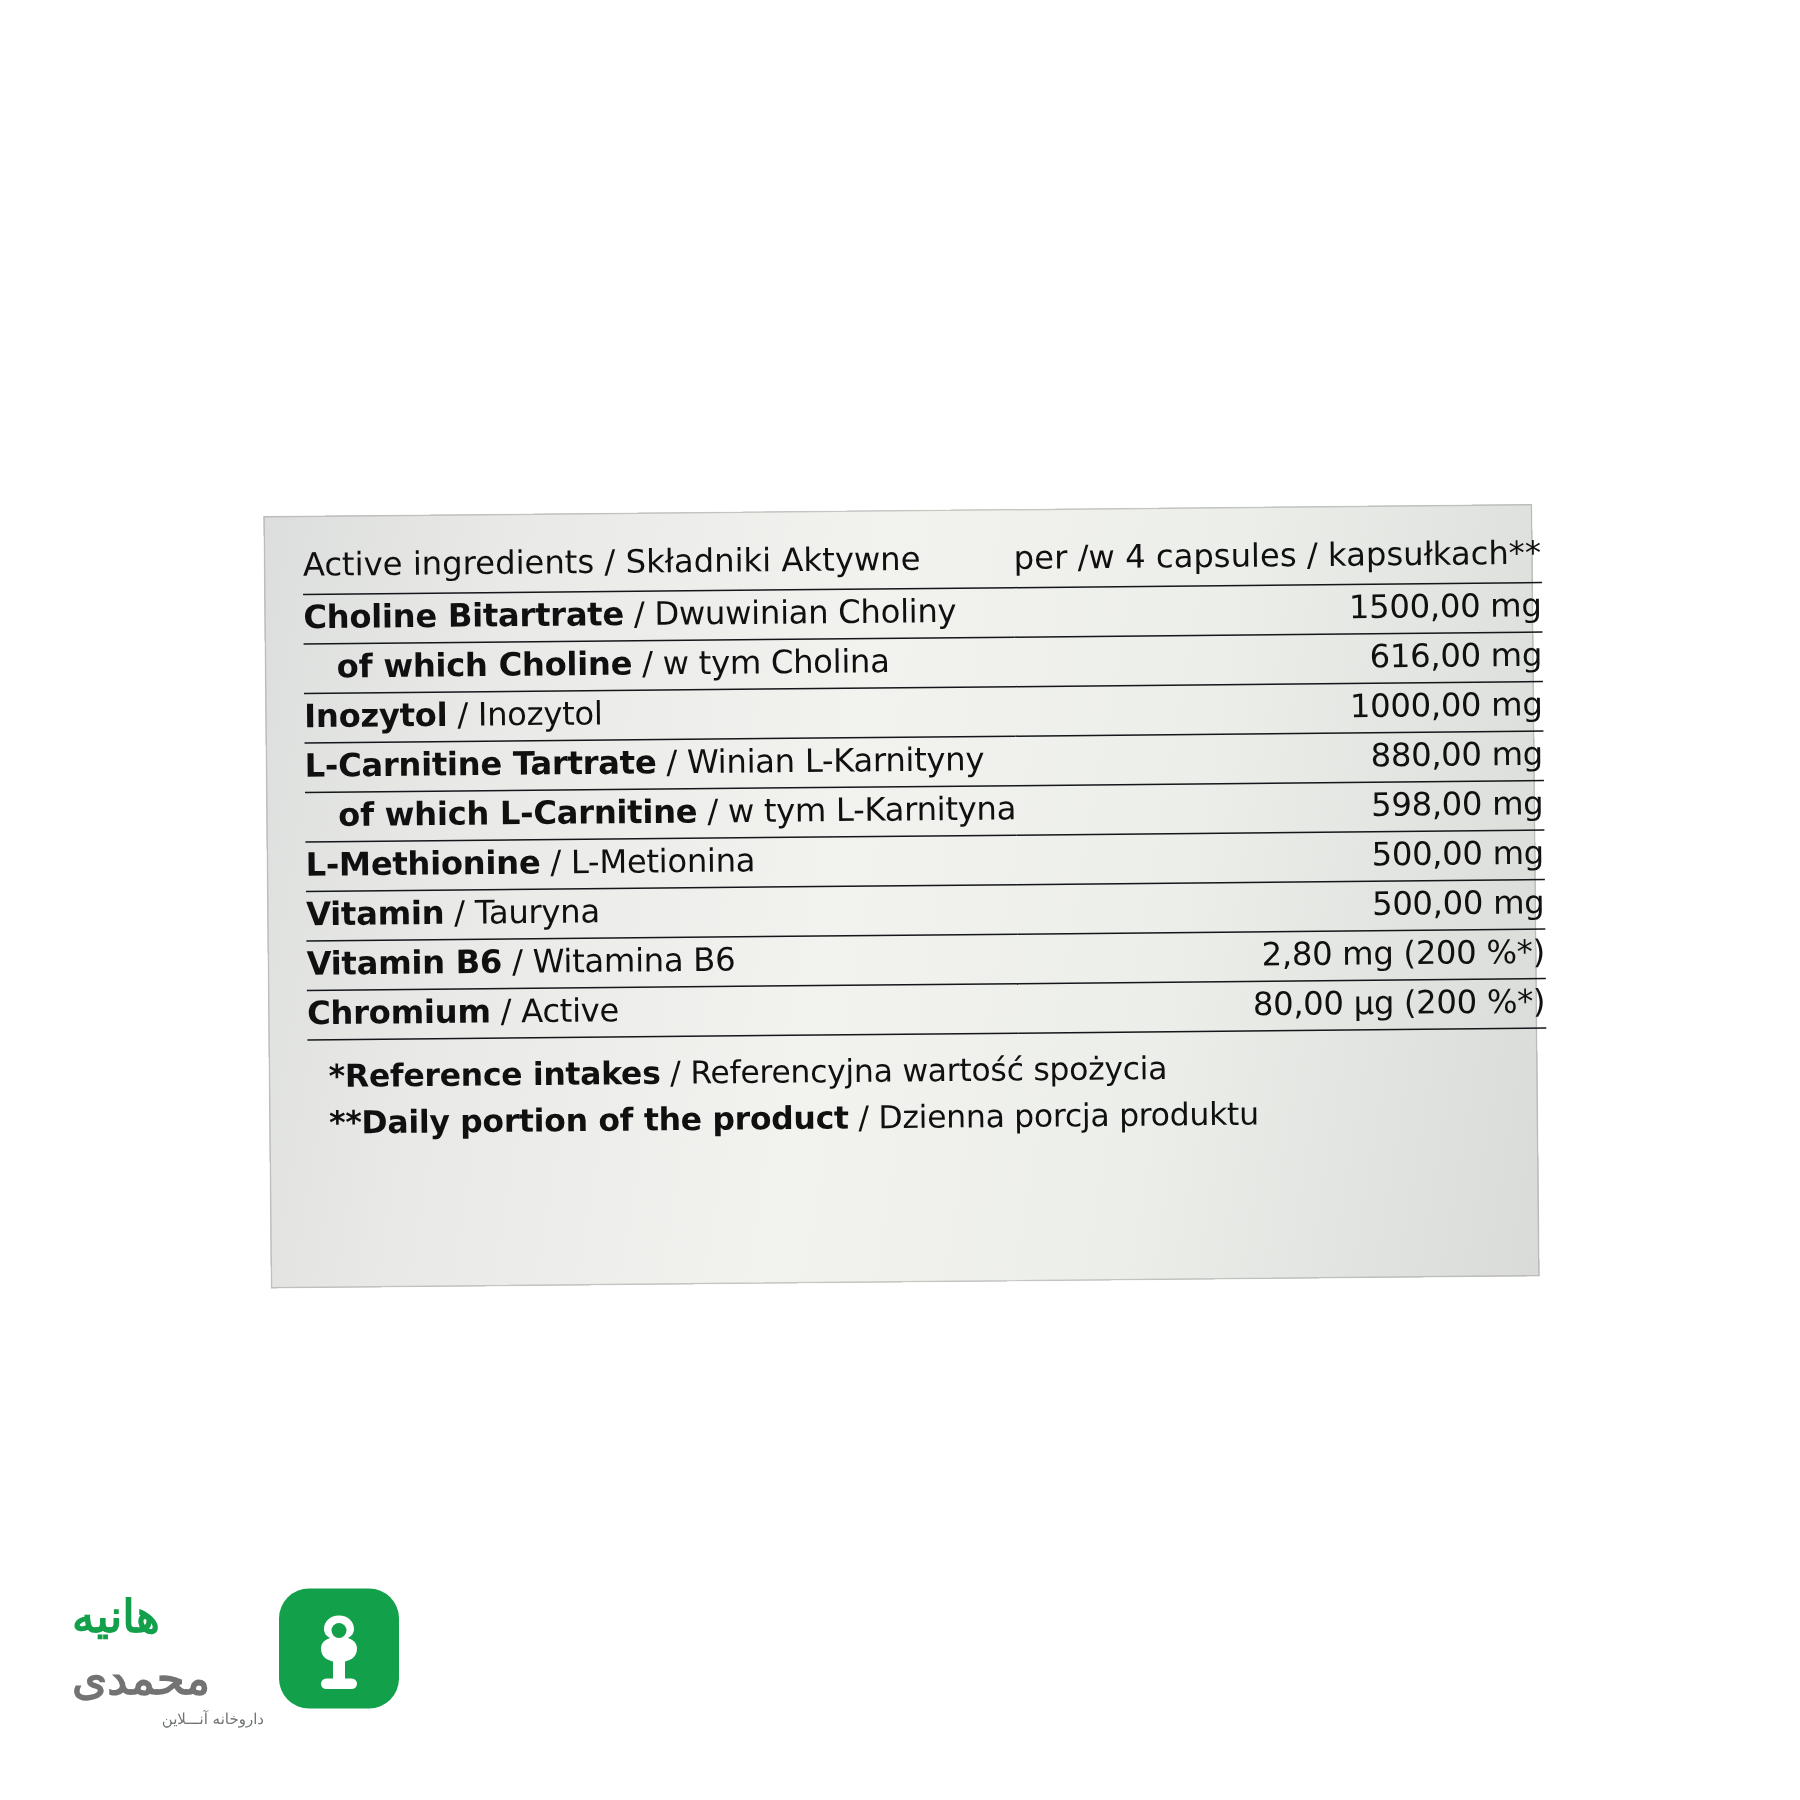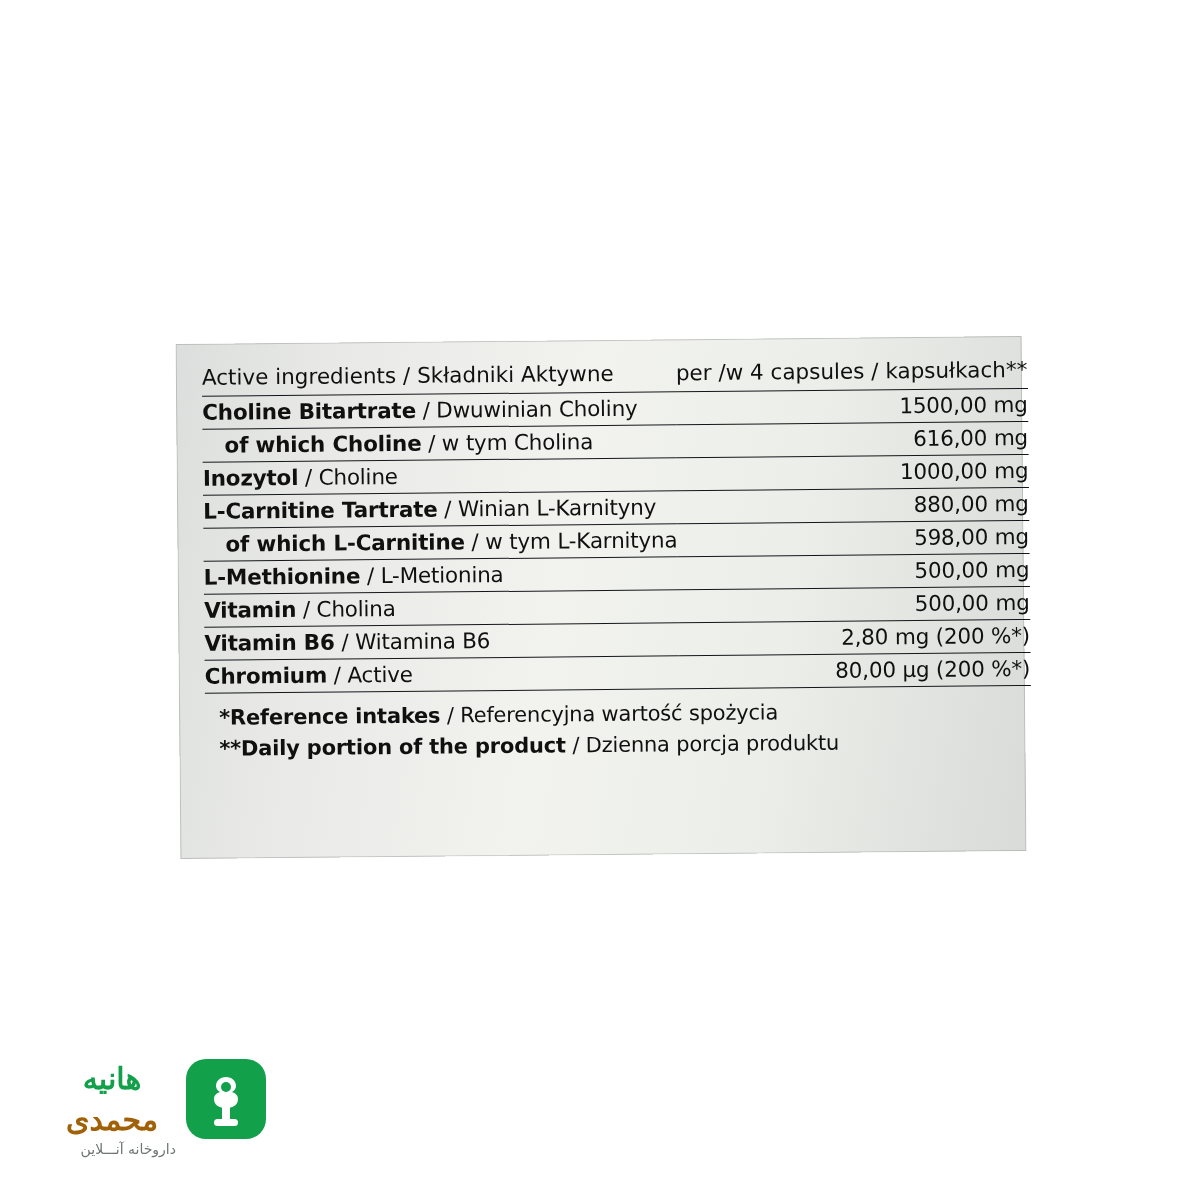--- a/index.html
+++ b/index.html
@@ -103,39 +103,39 @@
     left: 136px;
     top: 2px;
     width: 84px;
     height: 84px;
   }
   #logo-text-fa {
     position: absolute;
     left: 0;
     top: 4px;
     width: 128px;
-    text-align: center;
+    text-align: left;
     direction: rtl;
     color: #12a04a;
     font-family: Liberation Sans, sans-serif;
     font-size: 30px;
     font-weight: bold;
     line-height: 1.35;
   }
-  #logo-text-fa .line2 { color: #a16207; }
+  #logo-text-fa .line2 { color: #737373; }
   #logo-sub {
     position: absolute;
     left: 0;
     top: 86px;
     width: 128px;
     text-align: right;
     direction: rtl;
     color: #6f7570;
     font-family: "DejaVu Sans", sans-serif;
-    font-size: 14px;
+    font-size: 10px;
   }
 </style>
 </head>
 <body>
 
 <div id="label-panel">
   <div id="label-inner">
 
     <table class="nutri-table">
       <tbody>
@@ -148,41 +148,41 @@
           <td class="name-cell"><span class="bold">Choline Bitartrate</span> <span class="light">/ Dwuwinian Choliny</span></td>
           <td class="amount-cell">1500,00 mg</td>
         </tr>
 
         <tr class="row-line">
           <td class="name-cell indent"><span class="bold">of which Choline</span> <span class="light">/ w tym Cholina</span></td>
           <td class="amount-cell">616,00 mg</td>
         </tr>
 
         <tr class="row-line">
-          <td class="name-cell"><span class="bold">Inozytol</span> <span class="light">/ Choline</span></td>
+          <td class="name-cell"><span class="bold">Inozytol</span> <span class="light">/ Inozytol</span></td>
           <td class="amount-cell">1000,00 mg</td>
         </tr>
 
         <tr class="row-line">
           <td class="name-cell"><span class="bold">L-Carnitine Tartrate</span> <span class="light">/ Winian L-Karnityny</span></td>
           <td class="amount-cell">880,00 mg</td>
         </tr>
 
         <tr class="row-line">
           <td class="name-cell indent"><span class="bold">of which L-Carnitine</span> <span class="light">/ w tym L-Karnityna</span></td>
           <td class="amount-cell">598,00 mg</td>
         </tr>
 
         <tr class="row-line">
           <td class="name-cell"><span class="bold">L-Methionine</span> <span class="light">/ L-Metionina</span></td>
           <td class="amount-cell">500,00 mg</td>
         </tr>
 
         <tr class="row-line">
-          <td class="name-cell"><span class="bold">Vitamin</span> <span class="light">/ Cholina</span></td>
+          <td class="name-cell"><span class="bold">Vitamin</span> <span class="light">/ Tauryna</span></td>
           <td class="amount-cell">500,00 mg</td>
         </tr>
 
         <tr class="row-line">
           <td class="name-cell"><span class="bold">Vitamin B6</span> <span class="light">/ Witamina B6</span></td>
           <td class="amount-cell">2,80 mg (200 %*)</td>
         </tr>
 
         <tr class="row-line">
           <td class="name-cell"><span class="bold">Chromium</span> <span class="light">/ Active</span></td>

